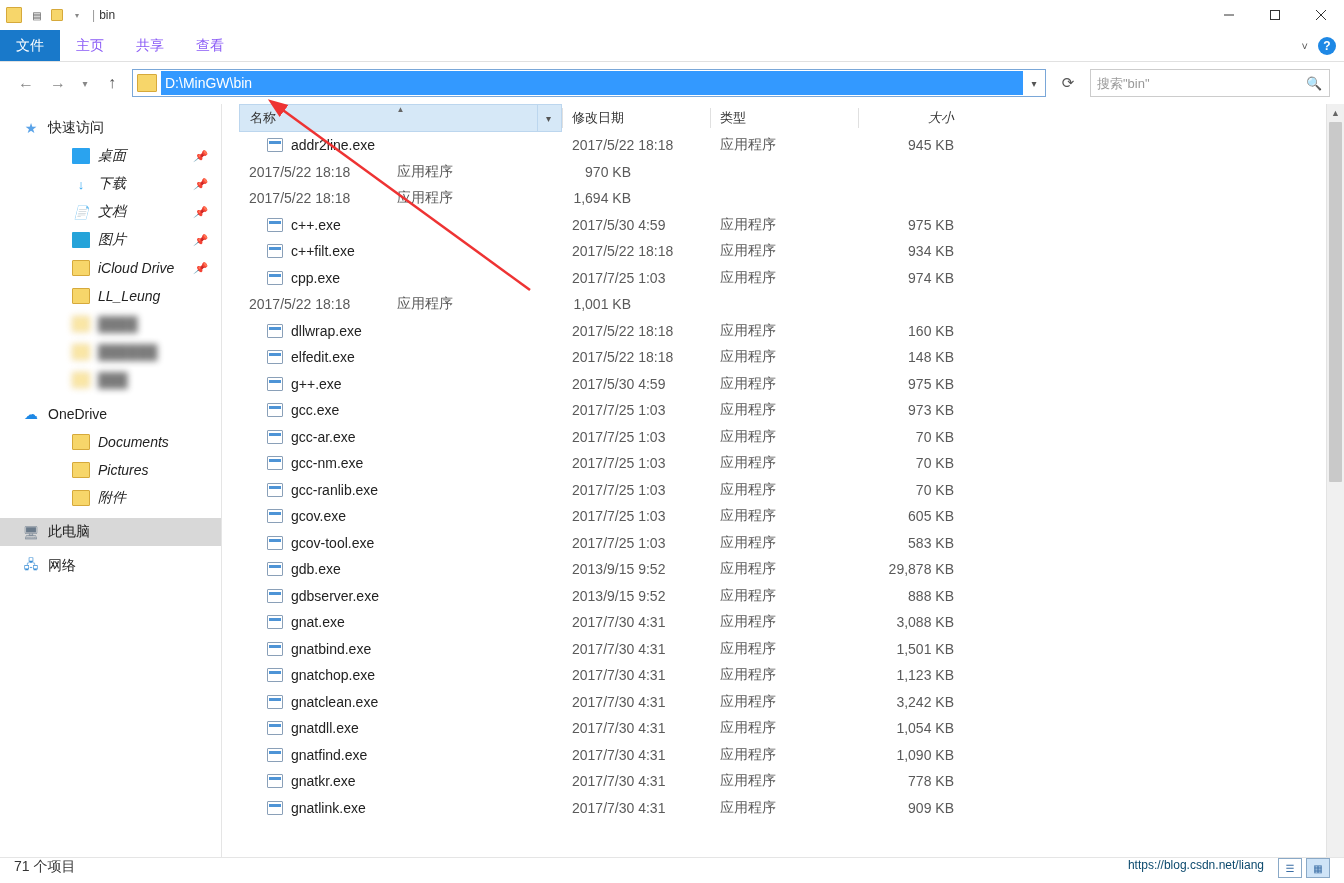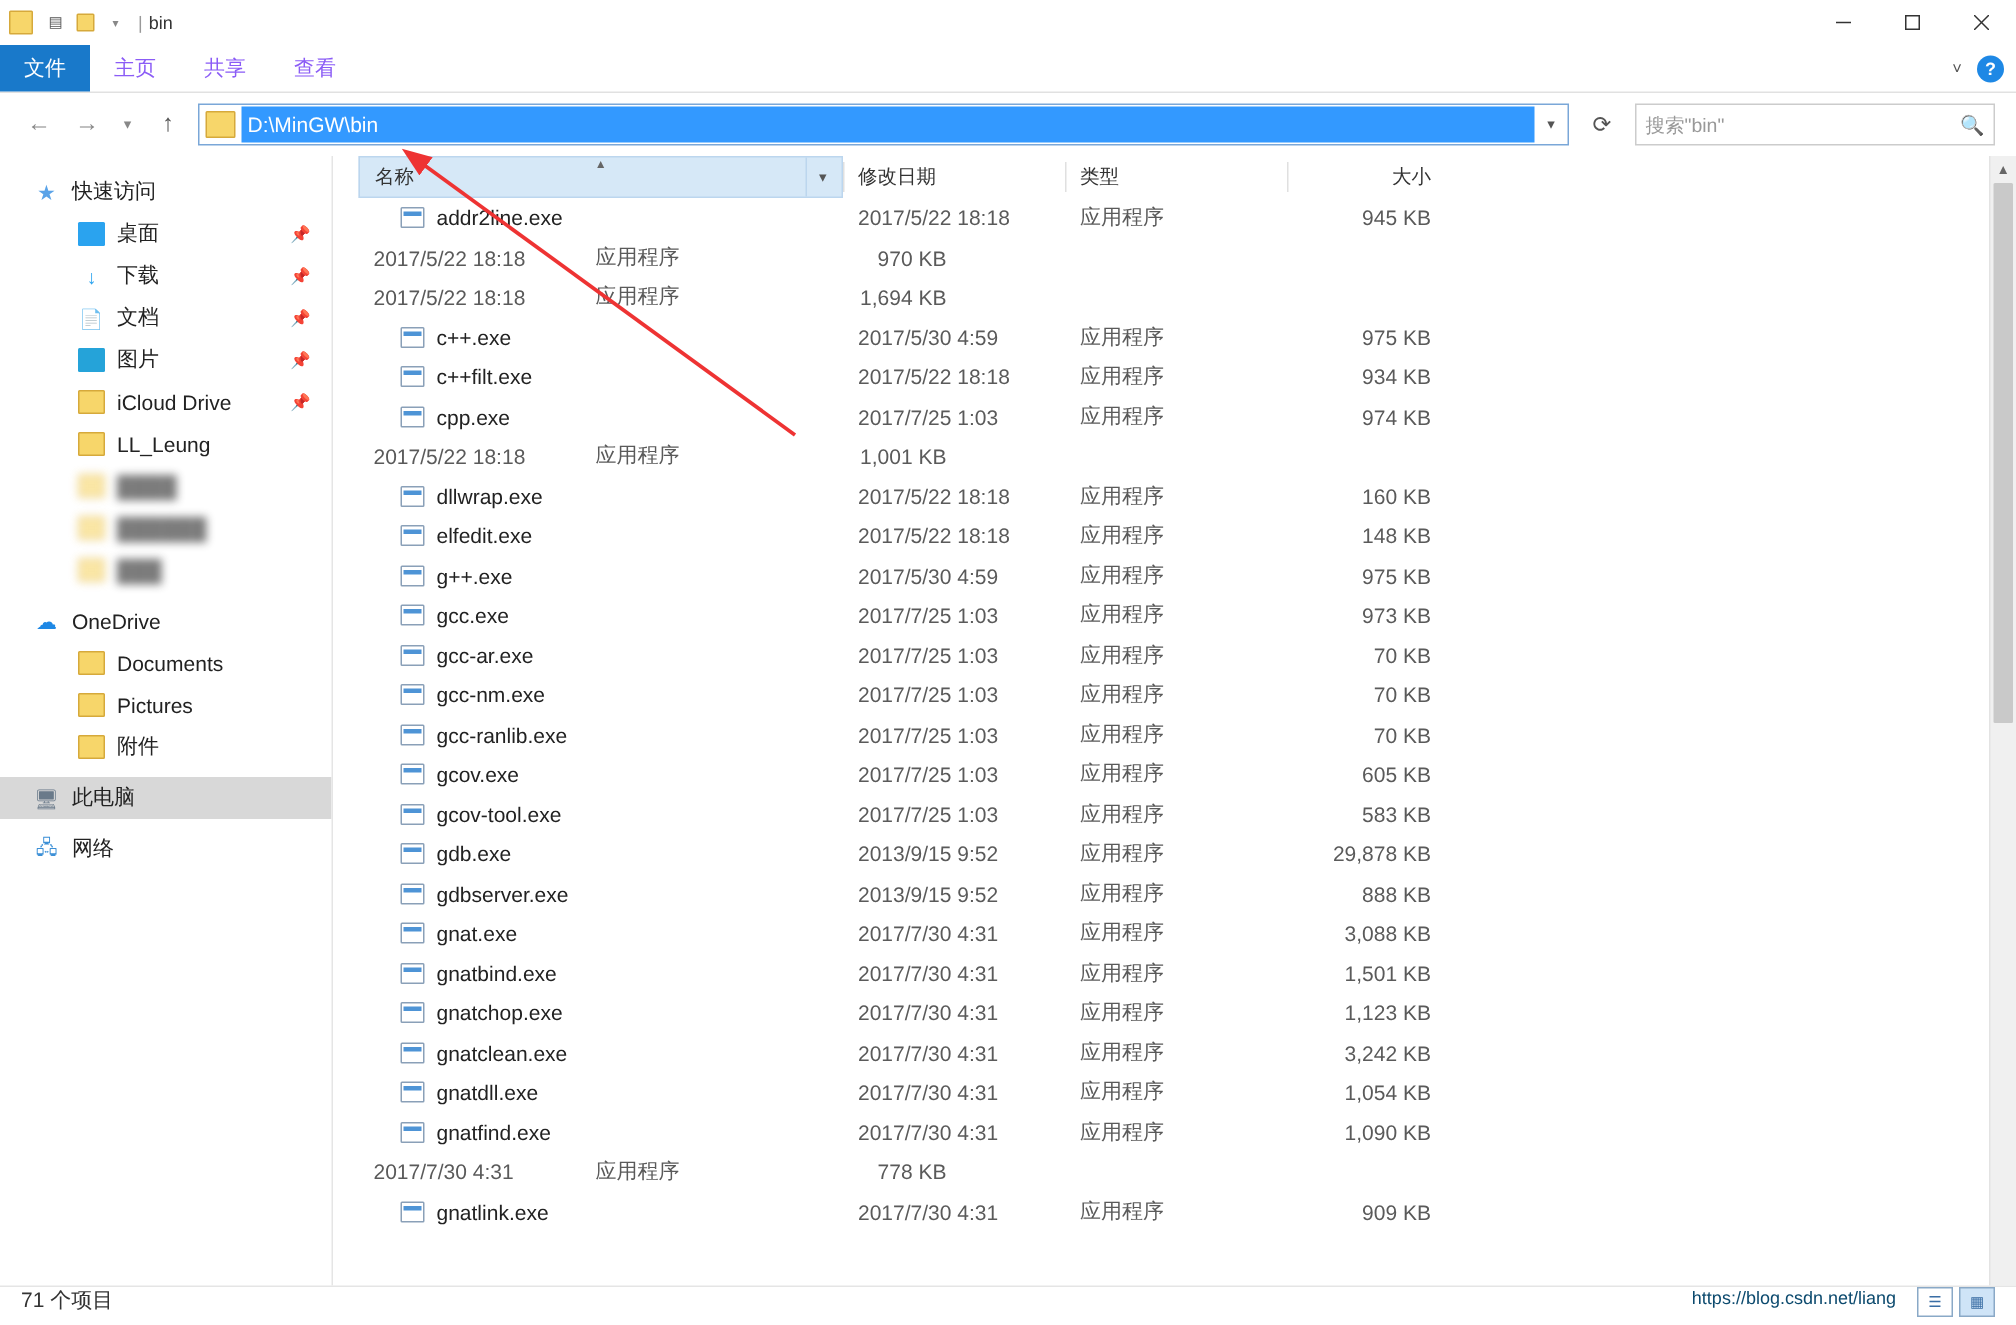--- a/index.html
+++ b/index.html
@@ -37,21 +37,21 @@
 .search input::placeholder { color:#999; }
 .search .sicon { color:#777; font-size:13px; }
 
 
 .main { display:flex; height:770px; }
 
 
 .side { width:222px; border-right:1px solid #e5e5e5; padding-top:10px; overflow:hidden; font-size:14px; color:#222; }
 .side .grp { margin-bottom:6px; }
 .side .item { height:28px; display:flex; align-items:center; padding-left:22px; gap:8px; }
-.side .item.sub { padding-left:52px; }
+.side .item.sub { padding-left:72px;font-style:italic; }
 .side .item.sel { background:#d8d8d8; }
 .side .pin { margin-left:auto; margin-right:14px; color:#888; font-size:11px; }
 .ic { width:18px; height:16px; display:inline-flex; align-items:center; justify-content:center; }
 .ic.folder { background:#f7d66a; border:1px solid #d6a93b; border-radius:1px; }
 .ic.star { color:#5aa3e8; font-size:14px; }
 .ic.cloud { color:#1e88e5; font-size:14px; }
 .ic.pc { color:#6a7a8a; font-size:13px; }
 .ic.net { color:#3b8fd6; font-size:13px; }
 .ic.desk { background:#2aa3ef; border-radius:1px; }
 .ic.dl { color:#2aa3ef; font-size:13px; font-weight:bold; }
@@ -60,21 +60,21 @@
 .side .blur { filter:blur(3px); opacity:.6; }
 
 
 .files { flex:1; display:flex; flex-direction:column; position:relative; }
 .cols { height:28px; display:flex; align-items:center; font-size:13px; color:#333; }
 .col { padding:0 10px; height:28px; display:flex; align-items:center; position:relative; }
 .col.name { width:323px; background:#d6e8f7; border:1px solid #bcd6ee; }
 .col.name .dd2 { margin-left:auto; color:#555; font-size:10px; border-left:1px solid #bcd6ee; padding-left:8px; height:100%; display:flex; align-items:center; }
 .col.date { width:148px; }
 .col.type { width:148px; }
-.col.size { width:116px; text-align:left; justify-content:flex-end; padding-right:20px; }
+.col.size { width:116px; text-align:left; justify-content:flex-end; padding-right:20px;font-style:italic; }
 .cols .col + .col::before { content:""; position:absolute; left:0; top:4px; bottom:4px; width:1px; background:#e0e0e0; }
 
 .rows { flex:1; overflow:auto; }
 .row { height:26.5px; display:flex; align-items:center; font-size:14px; color:#222; }
 .row .c { padding:0 10px; }
 .row .c.name { width:323px; display:flex; align-items:center; gap:8px; padding-left:28px; }
 .row .c.date { width:148px; color:#5a5a5a; }
 .row .c.type { width:148px; color:#5a5a5a; }
 .row .c.size { width:116px; text-align:right; color:#5a5a5a; padding-right:20px; }
 .exe-ic { width:16px; height:14px; background:#fff; border:1px solid #8aa0b8; border-radius:1px; position:relative; }
@@ -480,20 +480,24 @@
     <div class="c name">
             <span class="exe-ic"></span>
             <span>gnatfind.exe</span>
           </div>
     <div class="c date">2017/7/30 4:31</div>
     <div class="c type">应用程序</div>
     <div class="c size">1,090 KB</div>
         </div>
         <div class="row">
           <div style="width:17px"></div>
+    <div class="c name">
+            <span class="exe-ic"></span>
+            <span>gnatkr.exe</span>
+          </div>
     <div class="c date">2017/7/30 4:31</div>
     <div class="c type">应用程序</div>
     <div class="c size">778 KB</div>
         </div>
         <div class="row">
           <div style="width:17px"></div>
     <div class="c name">
             <span class="exe-ic"></span>
             <span>gnatlink.exe</span>
           </div>

